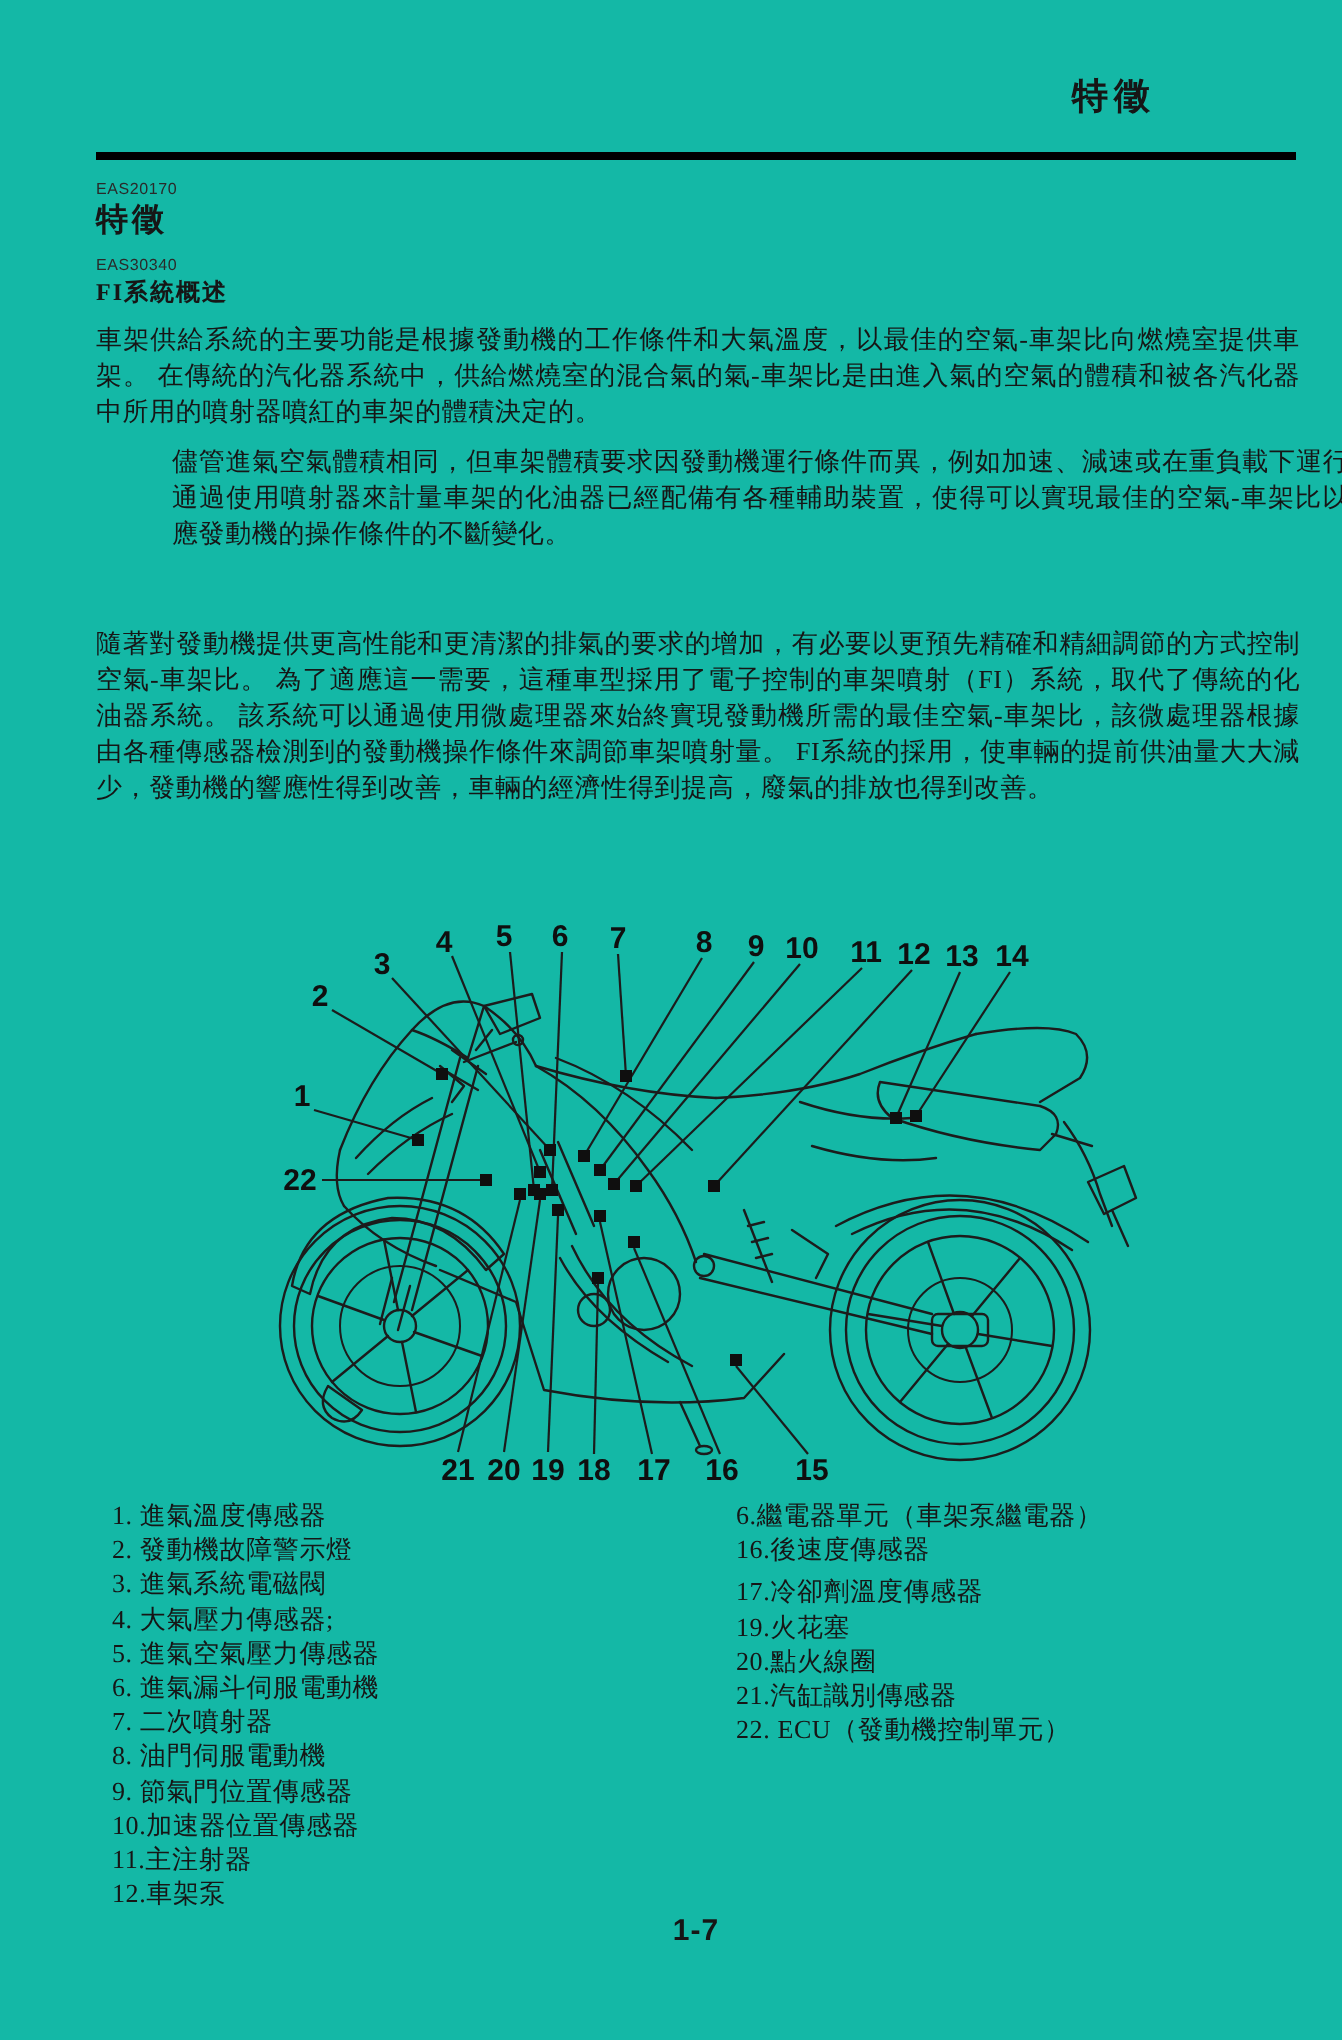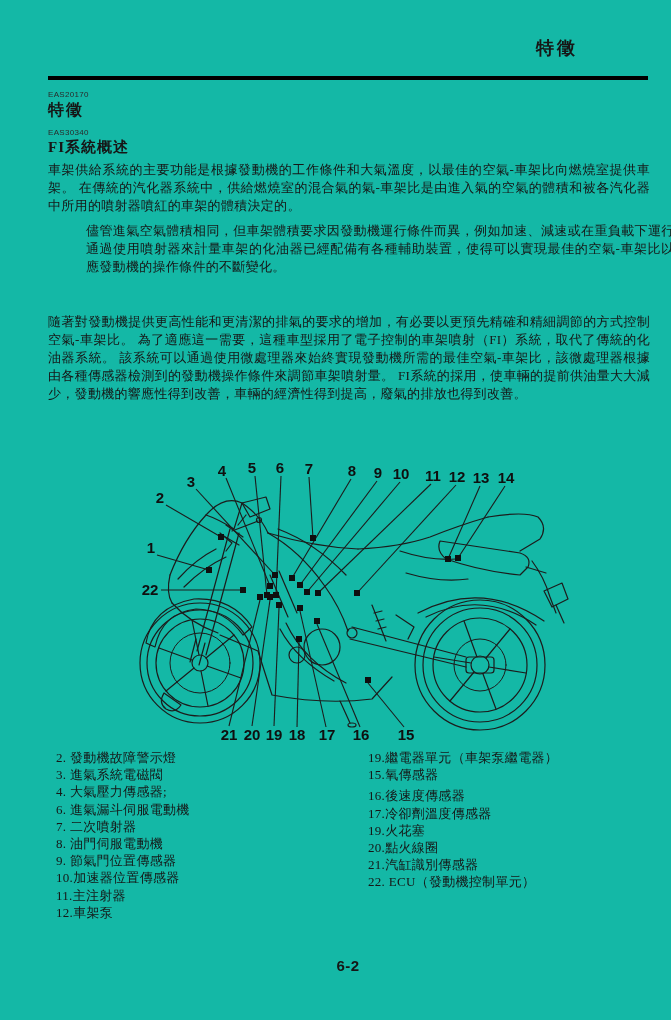--- a/index.html
+++ b/index.html
@@ -13,21 +13,21 @@
     top:36px;right:93px;font-size:18px;font-weight:bold;letter-spacing:3px;
   }
   .header-rule{
     top:76px;left:48px;width:600px;height:3.5px;background:#000;
   }
   .eas-code{
     left:48px;font-family:"Liberation Sans","DejaVu Sans",sans-serif;
     font-size:8px;color:#2a2a2a;letter-spacing:0.3px;text-align:right;
   }
   .h1{left:48px;top:100px;font-size:16px;font-weight:bold;letter-spacing:2px;}
-  .h2{left:48px;top:138px;font-size:15px;font-weight:bold;letter-spacing:1px;}
+  .h2{left:48px;top:138px;font-size:12px;font-weight:bold;letter-spacing:1px;}
   .para{
     left:48px;width:602px;font-size:13px;line-height:18px;
     text-align:justify;text-justify:inter-ideograph;letter-spacing:0.3px;
   }
   .diagram{left:100px;top:455px;width:480px;height:300px;}
   .art{stroke:#1c1c1c;stroke-width:1.2;fill:none;stroke-linecap:round;stroke-linejoin:round;}
   .art .thin{stroke-width:1;}
   .cline{stroke:#1c1c1c;stroke-width:1.1;}
   .cmark{fill:#0f0f0f;stroke:none;}
   .cnum{
@@ -250,38 +250,39 @@
       <text class="cnum" x="227" y="285">17</text>
       <text class="cnum" x="197" y="285">18</text>
       <text class="cnum" x="174" y="285">19</text>
       <text class="cnum" x="152" y="285">20</text>
       <text class="cnum" x="129" y="285">21</text>
       <text class="cnum" x="50" y="140">22</text>
     </g>
   </svg>
 
   <div class="abs parts parts-left">
+    <div class="part-item">1. 進氣溫度傳感器</div>
     <div class="part-item">2. 發動機故障警示燈</div>
     <div class="part-item">3. 進氣系統電磁閥</div>
     <div class="part-item">4. 大氣壓力傳感器;</div>
+    <div class="part-item">5. 進氣空氣壓力傳感器</div>
     <div class="part-item">6. 進氣漏斗伺服電動機</div>
     <div class="part-item">7. 二次噴射器</div>
     <div class="part-item">8. 油門伺服電動機</div>
     <div class="part-item">9. 節氣門位置傳感器</div>
     <div class="part-item">10.加速器位置傳感器</div>
     <div class="part-item">11.主注射器</div>
     <div class="part-item">12.車架泵</div>
   </div>
 
   <div class="abs parts parts-right">
-    <div class="part-item">19.繼電器單元（車架泵繼電器）</div>
-    <div class="part-item">15.氧傳感器</div>
+    <div class="part-item">6.繼電器單元（車架泵繼電器）</div>
     <div class="part-item">16.後速度傳感器</div>
     <div class="part-item">17.冷卻劑溫度傳感器</div>
     <div class="part-item">19.火花塞</div>
     <div class="part-item">20.點火線圈</div>
     <div class="part-item">21.汽缸識別傳感器</div>
     <div class="part-item">22. ECU（發動機控制單元）</div>
   </div>
 
-  <div class="abs page-number">6-2</div>
+  <div class="abs page-number">1-7</div>
 
 </div>
 
 </body></html>

